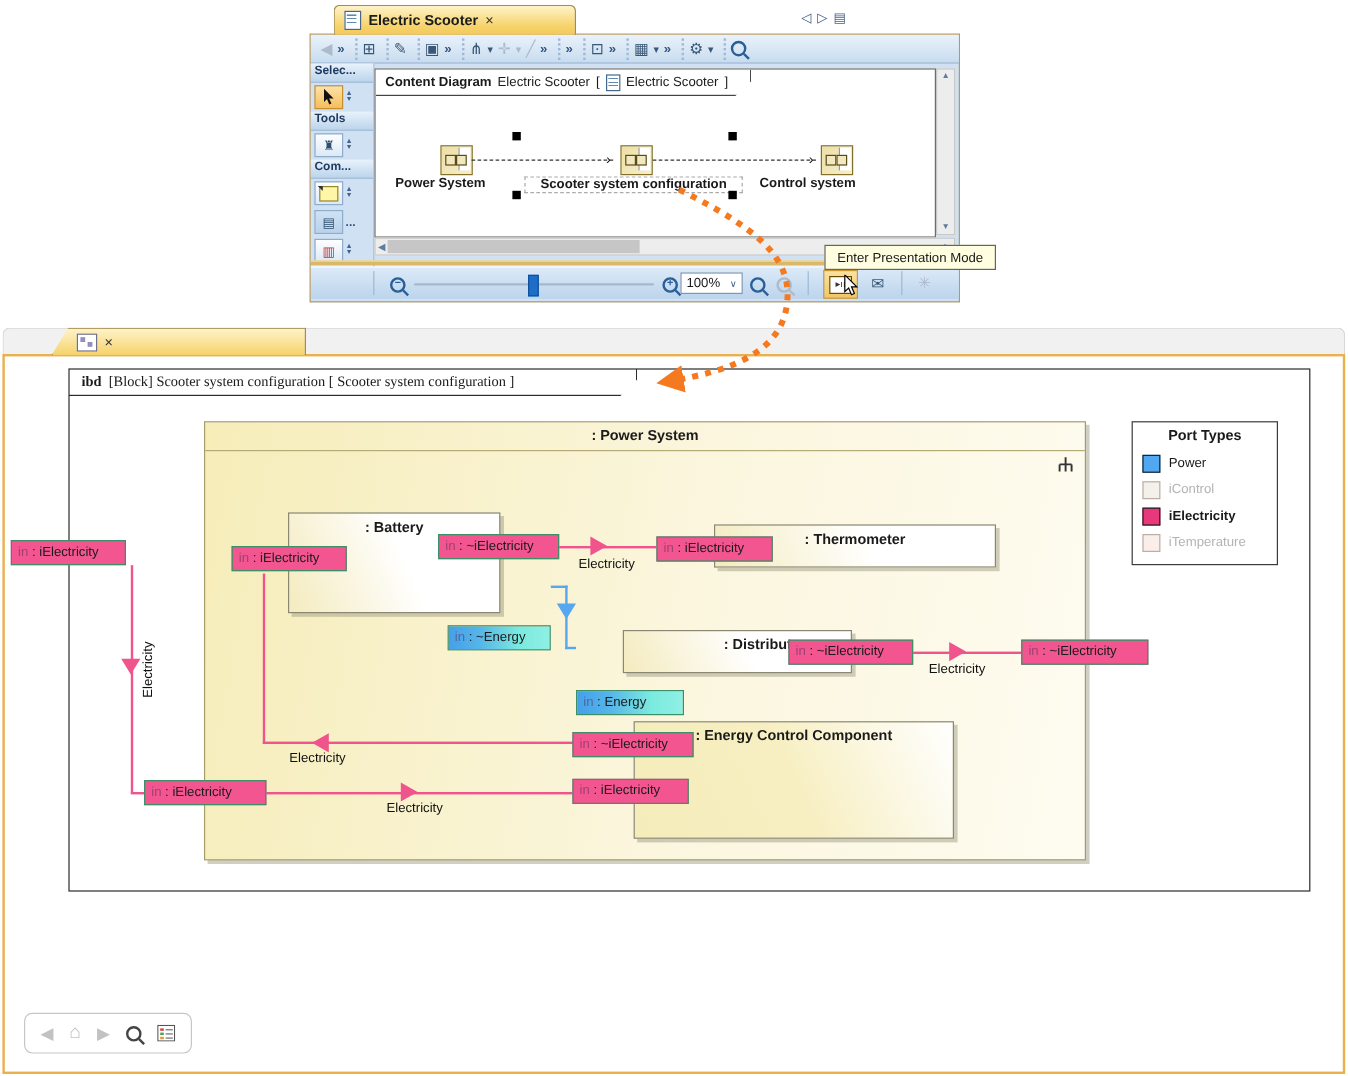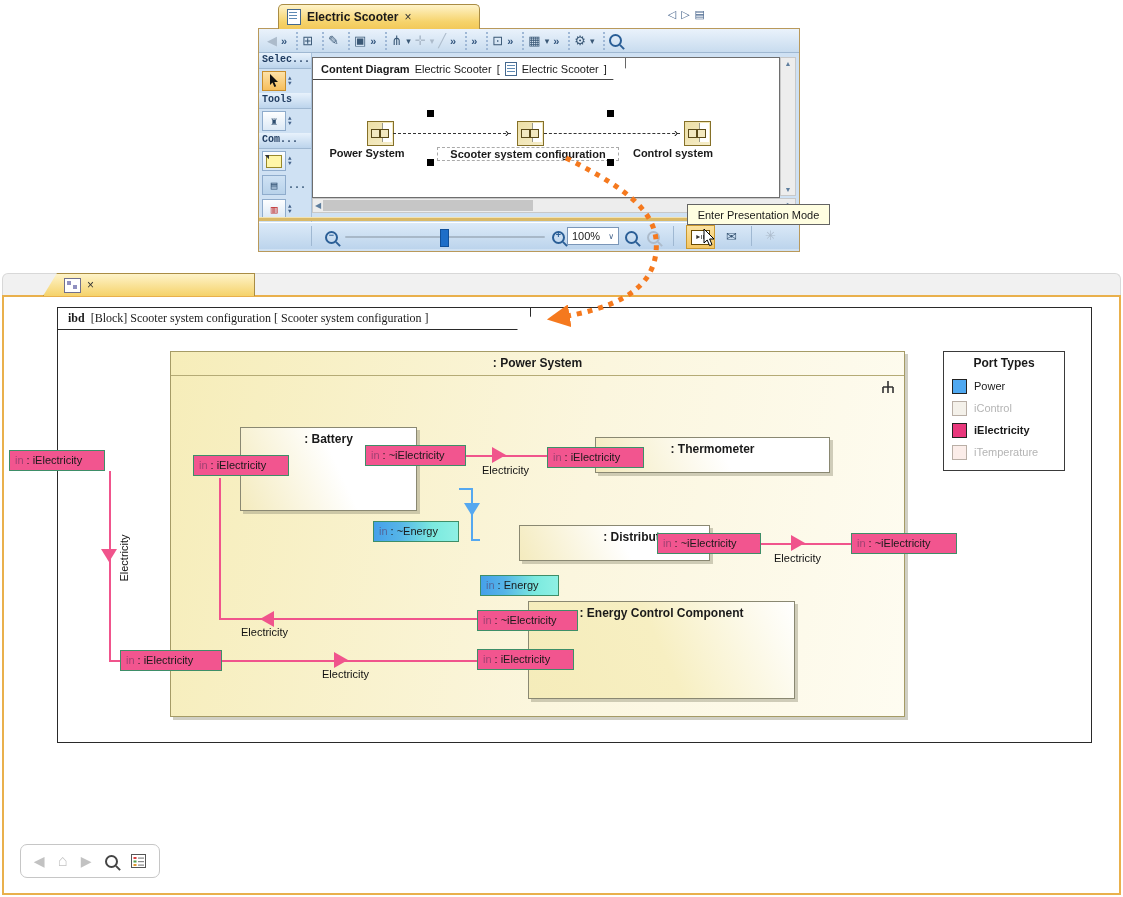--- a/index.html
+++ b/index.html
@@ -22,21 +22,21 @@
   .tgrp:first-child{border-left:none;}
   .i{font-size:13px;color:#3A5876;line-height:16px;display:inline-block;}
   .i.muted{color:#ACBBCB;}
   .i.sm{font-size:9px;}
   .chev{font-size:11px;color:#33567E;font-weight:bold;}
   .mag{width:9px;height:9px;border:2px solid #2A5E96;border-radius:50%;position:relative;display:inline-block;}
   .mag::after{content:"";position:absolute;width:6px;height:2px;background:#2A5E96;transform:rotate(45deg);right:-5px;bottom:-3px;}
   .mag.gray{border-color:#ACBBCB;}  .mag.gray::after{background:#ACBBCB;}
   .mag .mg{position:absolute;left:0px;top:-3px;width:9px;text-align:center;font-size:9px;font-weight:bold;color:#2A5E96;}
   
-  .ed-palette{position:absolute;left:0;top:24px;width:52px;height:170px;background:#CFE1F3;border-right:1px solid #A8C0DA;font-family:Liberation Mono, monospace;}
+  .ed-palette{position:absolute;left:0;top:24px;width:52px;height:170px;background:#CFE1F3;border-right:1px solid #A8C0DA;}
   .pal-cap{height:14px;background:linear-gradient(180deg,#E8F2FC,#BCD4EC);border-bottom:1px solid #9FB8D2;
     font-size:10px;font-weight:bold;color:#1E3A5F;padding:1px 3px 0;}
   .pal-row{display:flex;align-items:center;gap:2px;padding:2px 3px;}
   .pal-btn{width:22px;height:18px;border:1px solid #8FAccc;border:1px solid #8FACCC;background:linear-gradient(180deg,#FDFEFF,#DCE9F6);
     display:flex;align-items:center;justify-content:center;font-size:11px;color:#2E4E70;}
   .pal-btn.sel{background:linear-gradient(180deg,#FDE2A8,#F6BE5C);border-color:#C98E2C;}
   .spin{display:flex;flex-direction:column;font-size:6px;color:#44628A;line-height:5px;}
   .note-ic{width:14px;height:11px;background:#FFF6A8;border:1px solid #98882A;position:relative;}
   .note-ic::before{content:"";position:absolute;left:-1px;top:-4px;border:3px solid transparent;border-bottom-color:#333;transform:rotate(45deg);}
   
@@ -358,21 +358,21 @@
 
       <div class="flow" style="left:757px;top:246px;width:90px;height:2px;"></div>
       <div class="arr-r" style="left:787px;top:238px;"></div>
       <div class="flabel" style="left:770px;top:255px;">Electricity</div>
 
       <div class="port" style="left:5px;top:153px;width:96px;"><span class="pdir">in</span><span>: iElectricity</span></div>
       <div class="port" style="left:189px;top:158px;width:96px;"><span class="pdir">in</span><span>: iElectricity</span></div>
       <div class="port" style="left:361px;top:148px;width:101px;"><span class="pdir">in</span><span>: ~iElectricity</span></div>
       <div class="port energy" style="left:369px;top:180px;width:86px;"><span class="pdir">in</span><span>: ~Energy</span></div>
       <div class="port" style="left:543px;top:150px;width:97px;"><span class="pdir">in</span><span>: iElectricity</span></div>
-      <div class="port energy" style="left:476px;top:234px;width:79px;"><span class="pdir">in</span><span>: Energy</span></div>
+      <div class="port energy" style="left:476px;top:234px;width:90px;"><span class="pdir">in</span><span>: Energy</span></div>
       <div class="port" style="left:653px;top:236px;width:104px;"><span class="pdir">in</span><span>: ~iElectricity</span></div>
       <div class="port" style="left:847px;top:236px;width:106px;"><span class="pdir">in</span><span>: ~iElectricity</span></div>
       <div class="port" style="left:473px;top:313px;width:101px;"><span class="pdir">in</span><span>: ~iElectricity</span></div>
       <div class="port" style="left:473px;top:352px;width:97px;"><span class="pdir">in</span><span>: iElectricity</span></div>
       <div class="port" style="left:116px;top:353px;width:102px;"><span class="pdir">in</span><span>: iElectricity</span></div>
 
       <div id="legend">
         <div class="lg-title">Port Types</div>
         <div class="lg-row">
             <span class="sw sw-energy"></span>

